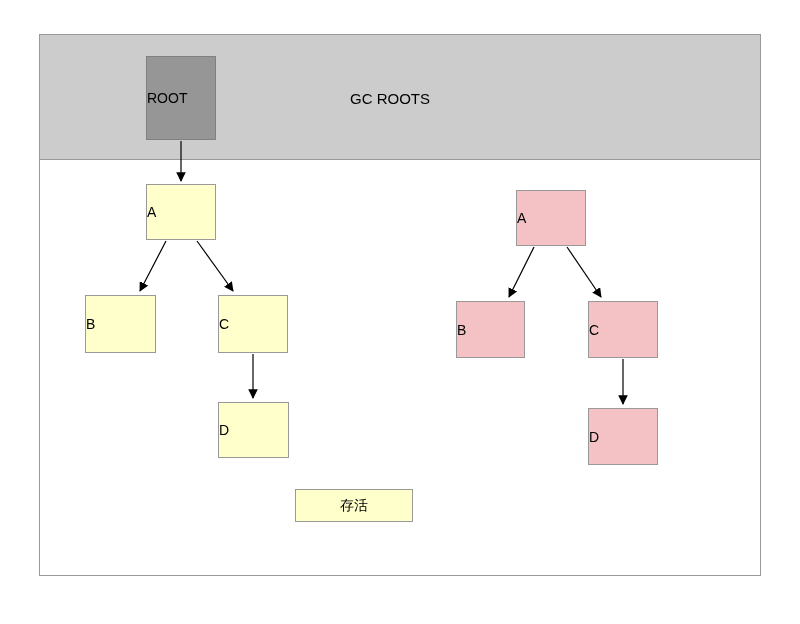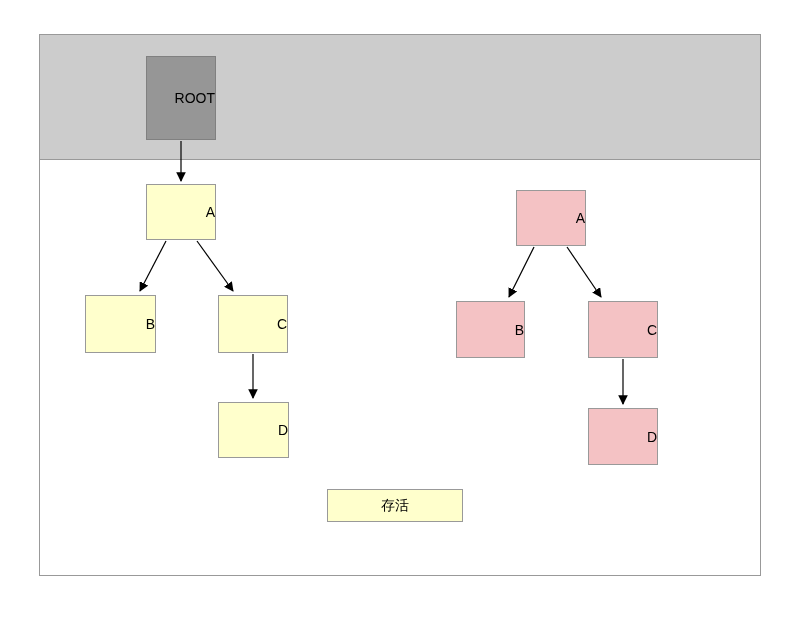--- a/index.html
+++ b/index.html
@@ -38,45 +38,44 @@
     text-align: center;
     font-size: 15px;
     color: #000000;
   }
   .node {
     position: absolute;
     box-sizing: border-box;
     border: 1px solid #999999;
     display: flex;
     align-items: center;
-    justify-content: flex-end;
+    justify-content: flex-start;
     font-size: 14px;
     color: #000000;
-    padding-left: 18px;
   }
   .node.root {
     background: #969696;
     border-color: #808080;
   }
   .node.live { background: #ffffcc; }
   .node.garbage { background: #f4c2c4; }
   .edges {
     position: absolute;
     left: 0; top: 0;
     width: 800px; height: 624px;
     pointer-events: none;
   }
   .edges line {
     stroke: #000000;
     stroke-width: 1.2;
   }
   .legend {
     position: absolute;
-    left: 327px; top: 489px;
-    width: 136px;
+    left: 295px; top: 489px;
+    width: 118px;
     border: 1px solid #999999;
     box-sizing: border-box;
   }
   .legend-row {
     height: 31px;
     display: flex;
     align-items: center;
     justify-content: center;
     font-size: 14px;
     color: #000000;
@@ -90,20 +89,21 @@
 <div class="canvas">
 
   <div class="outer-box"></div>
 
   <div class="header-band"></div>
 
   <div class="node root" style="left:146px;top:56px;width:70px;height:84px">
     <span>ROOT</span>
   </div>
 
+  <div class="gc-title">GC ROOTS</div>
 
   <div class="node live" style="left:146px;top:184px;width:70px;height:56px">
     <span>A</span>
   </div>
   <div class="node live" style="left:85px;top:295px;width:71px;height:58px">
     <span>B</span>
   </div>
   <div class="node live" style="left:218px;top:295px;width:70px;height:58px">
     <span>C</span>
   </div>

